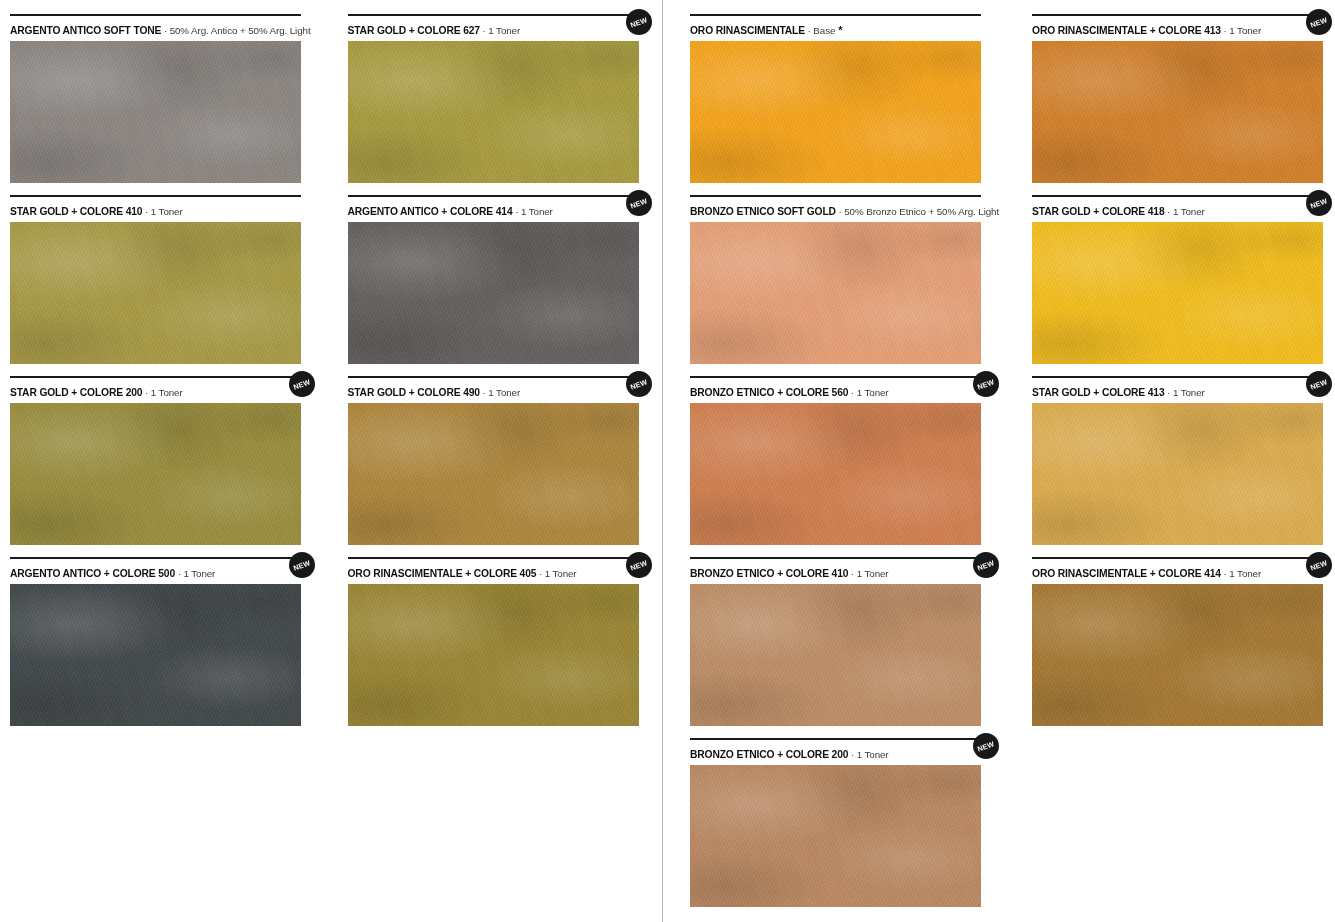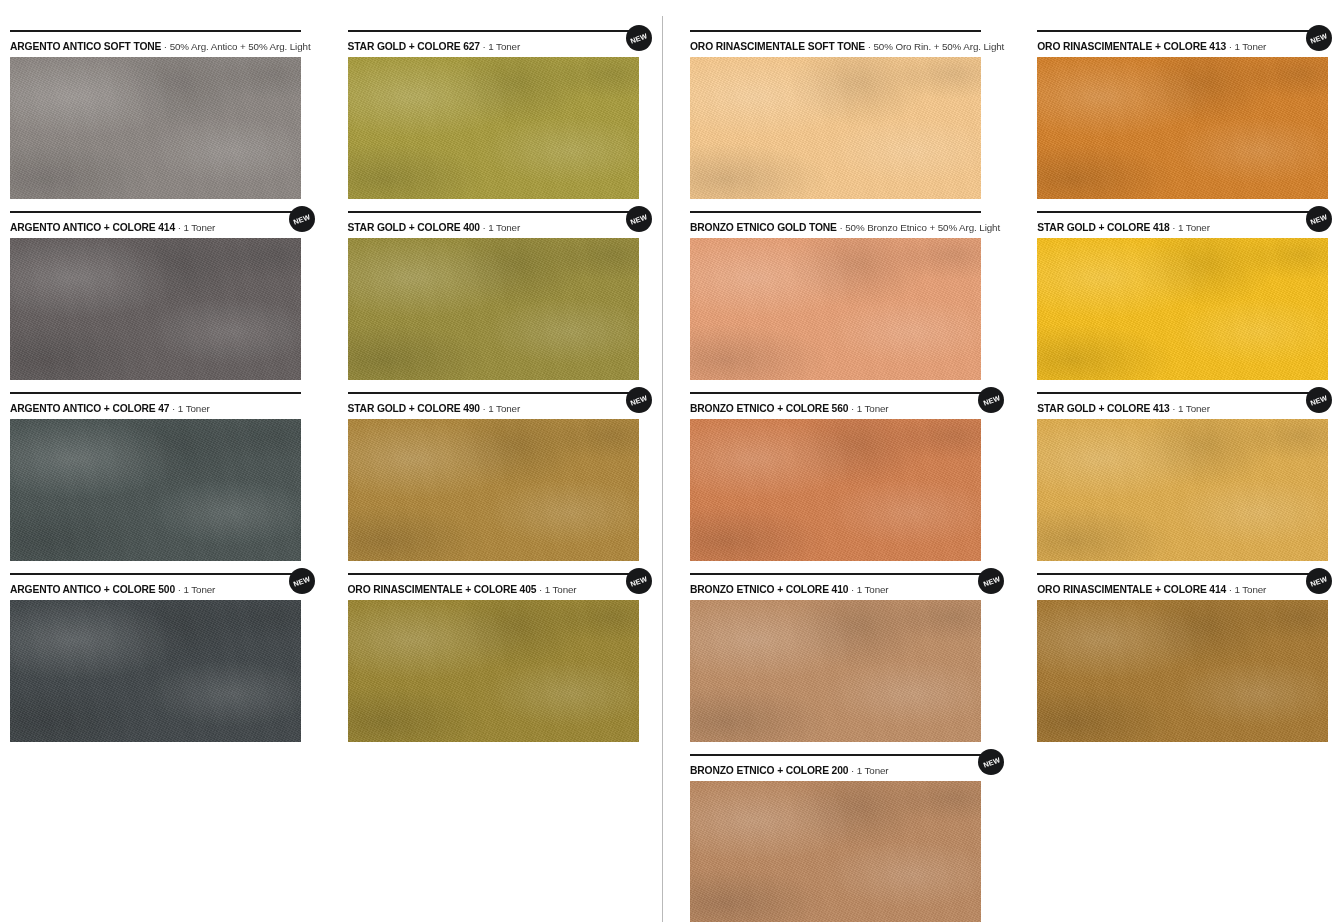--- a/index.html
+++ b/index.html
@@ -10,21 +10,20 @@
     background: #ffffff;
     font-family: "Liberation Sans", sans-serif;
     overflow: hidden;
   }
 
   .page {
     position: relative;
     width: 1335px;
     height: 666px;
     background: #ffffff;
-    margin-top: 16px;
   }
 
   
   .gutter-divider {
     position: absolute;
     left: 662px;
     top: 0;
     width: 1px;
     height: 922px;
     background: #b9b9b9;
@@ -154,36 +153,36 @@
         </div>
         <div class="cell">
           <div class="cell-rule"></div>
           <div class="cell-label"><span class="label-name">STAR GOLD + COLORE 627</span><span class="label-desc"> · 1 Toner</span><div class="new-badge">
               <span>NEW</span>
             </div></div>
           <div class="swatch" style="background: rgb(169, 157, 62);"></div>
         </div>
         <div class="cell">
           <div class="cell-rule"></div>
+          <div class="cell-label"><span class="label-name">STAR GOLD + COLORE 410</span><span class="label-desc"> · 1 Toner</span></div>
+          <div class="swatch" style="background: rgb(169, 156, 69);"></div>
+        </div>
+        <div class="cell">
+          <div class="cell-rule"></div>
           <div class="cell-label"><span class="label-name">ARGENTO ANTICO + COLORE 414</span><span class="label-desc"> · 1 Toner</span><div class="new-badge">
               <span>NEW</span>
             </div></div>
           <div class="swatch" style="background: rgb(101, 95, 95);"></div>
         </div>
         <div class="cell">
           <div class="cell-rule"></div>
-          <div class="cell-label"><span class="label-name">STAR GOLD + COLORE 400</span><span class="label-desc"> · 1 Toner</span><div class="new-badge">
+          <div class="cell-label"><span class="label-name">STAR GOLD + COLORE 200</span><span class="label-desc"> · 1 Toner</span><div class="new-badge">
               <span>NEW</span>
             </div></div>
           <div class="swatch" style="background: rgb(154, 142, 60);"></div>
-        </div>
-        <div class="cell">
-          <div class="cell-rule"></div>
-          <div class="cell-label"><span class="label-name">ARGENTO ANTICO + COLORE 47</span><span class="label-desc"> · 1 Toner</span></div>
-          <div class="swatch" style="background: rgb(74, 84, 83);"></div>
         </div>
         <div class="cell">
           <div class="cell-rule"></div>
           <div class="cell-label"><span class="label-name">STAR GOLD + COLORE 490</span><span class="label-desc"> · 1 Toner</span><div class="new-badge">
               <span>NEW</span>
             </div></div>
           <div class="swatch" style="background: rgb(176, 136, 60);"></div>
         </div>
         <div class="cell">
           <div class="cell-rule"></div>
@@ -199,33 +198,33 @@
             </div></div>
           <div class="swatch" style="background: rgb(156, 135, 51);"></div>
         </div>
       </div>
   </div>
 
   <div class="half right">
     <div class="grid">
         <div class="cell">
           <div class="cell-rule"></div>
-          <div class="cell-label"><span class="label-name">ORO RINASCIMENTALE SOFT TONE</span><span class="label-desc"> · 50% Oro Rin. + 50% Arg. Light</span></div>
-          <div class="swatch" style="background: rgb(248, 202, 142);"></div>
+          <div class="cell-label"><span class="label-name">ORO RINASCIMENTALE</span><span class="label-desc"> · Base</span><span class="label-star">*</span></div>
+          <div class="swatch" style="background: rgb(249, 165, 26);"></div>
         </div>
         <div class="cell">
           <div class="cell-rule"></div>
           <div class="cell-label"><span class="label-name">ORO RINASCIMENTALE + COLORE 413</span><span class="label-desc"> · 1 Toner</span><div class="new-badge">
               <span>NEW</span>
             </div></div>
           <div class="swatch" style="background: rgb(213, 129, 42);"></div>
         </div>
         <div class="cell">
           <div class="cell-rule"></div>
-          <div class="cell-label"><span class="label-name">BRONZO ETNICO GOLD TONE</span><span class="label-desc"> · 50% Bronzo Etnico + 50% Arg. Light</span></div>
+          <div class="cell-label"><span class="label-name">BRONZO ETNICO SOFT GOLD</span><span class="label-desc"> · 50% Bronzo Etnico + 50% Arg. Light</span></div>
           <div class="swatch" style="background: rgb(233, 161, 119);"></div>
         </div>
         <div class="cell">
           <div class="cell-rule"></div>
           <div class="cell-label"><span class="label-name">STAR GOLD + COLORE 418</span><span class="label-desc"> · 1 Toner</span><div class="new-badge">
               <span>NEW</span>
             </div></div>
           <div class="swatch" style="background: rgb(247, 192, 29);"></div>
         </div>
         <div class="cell">

